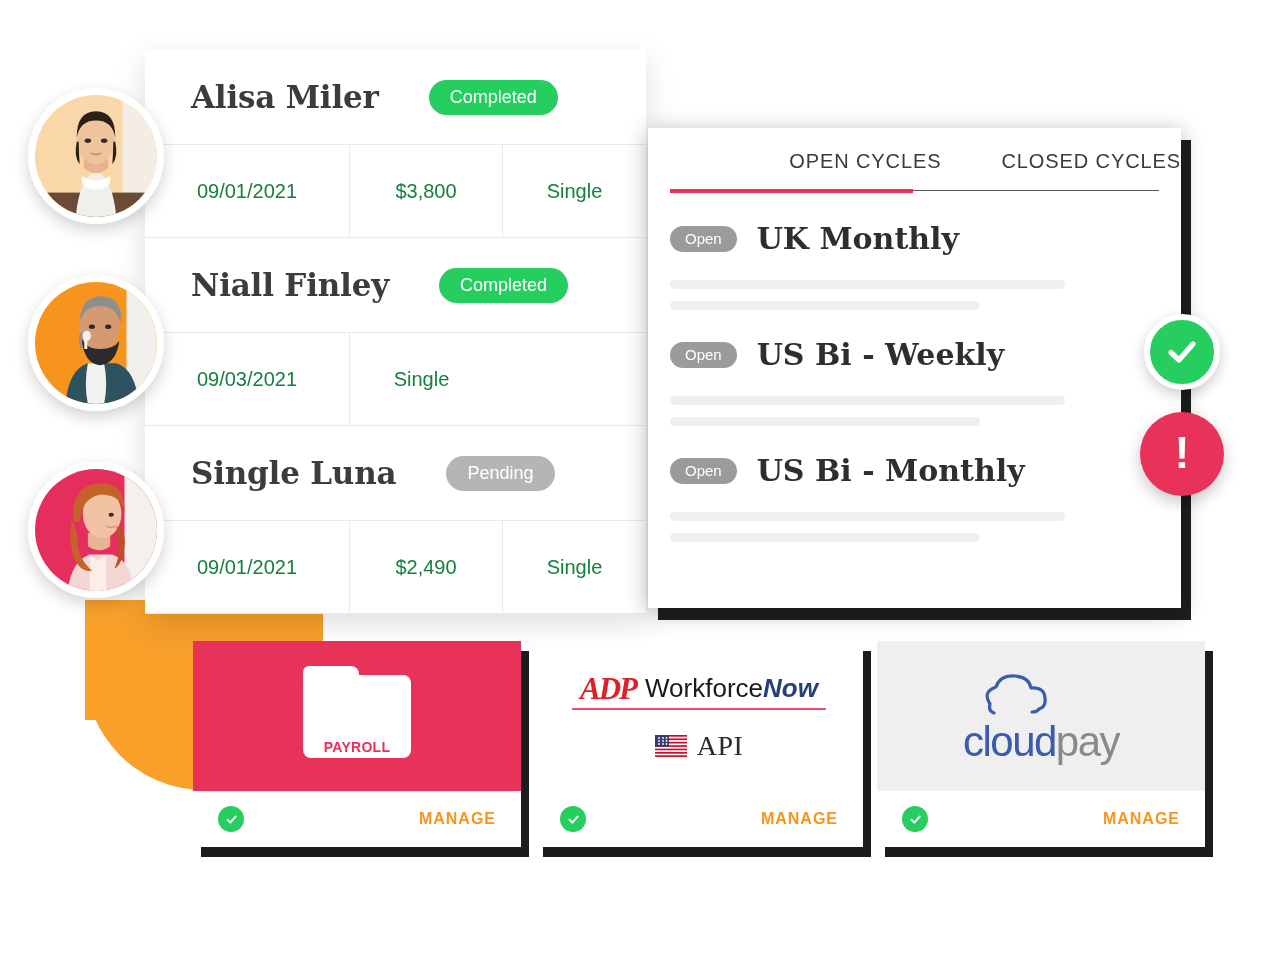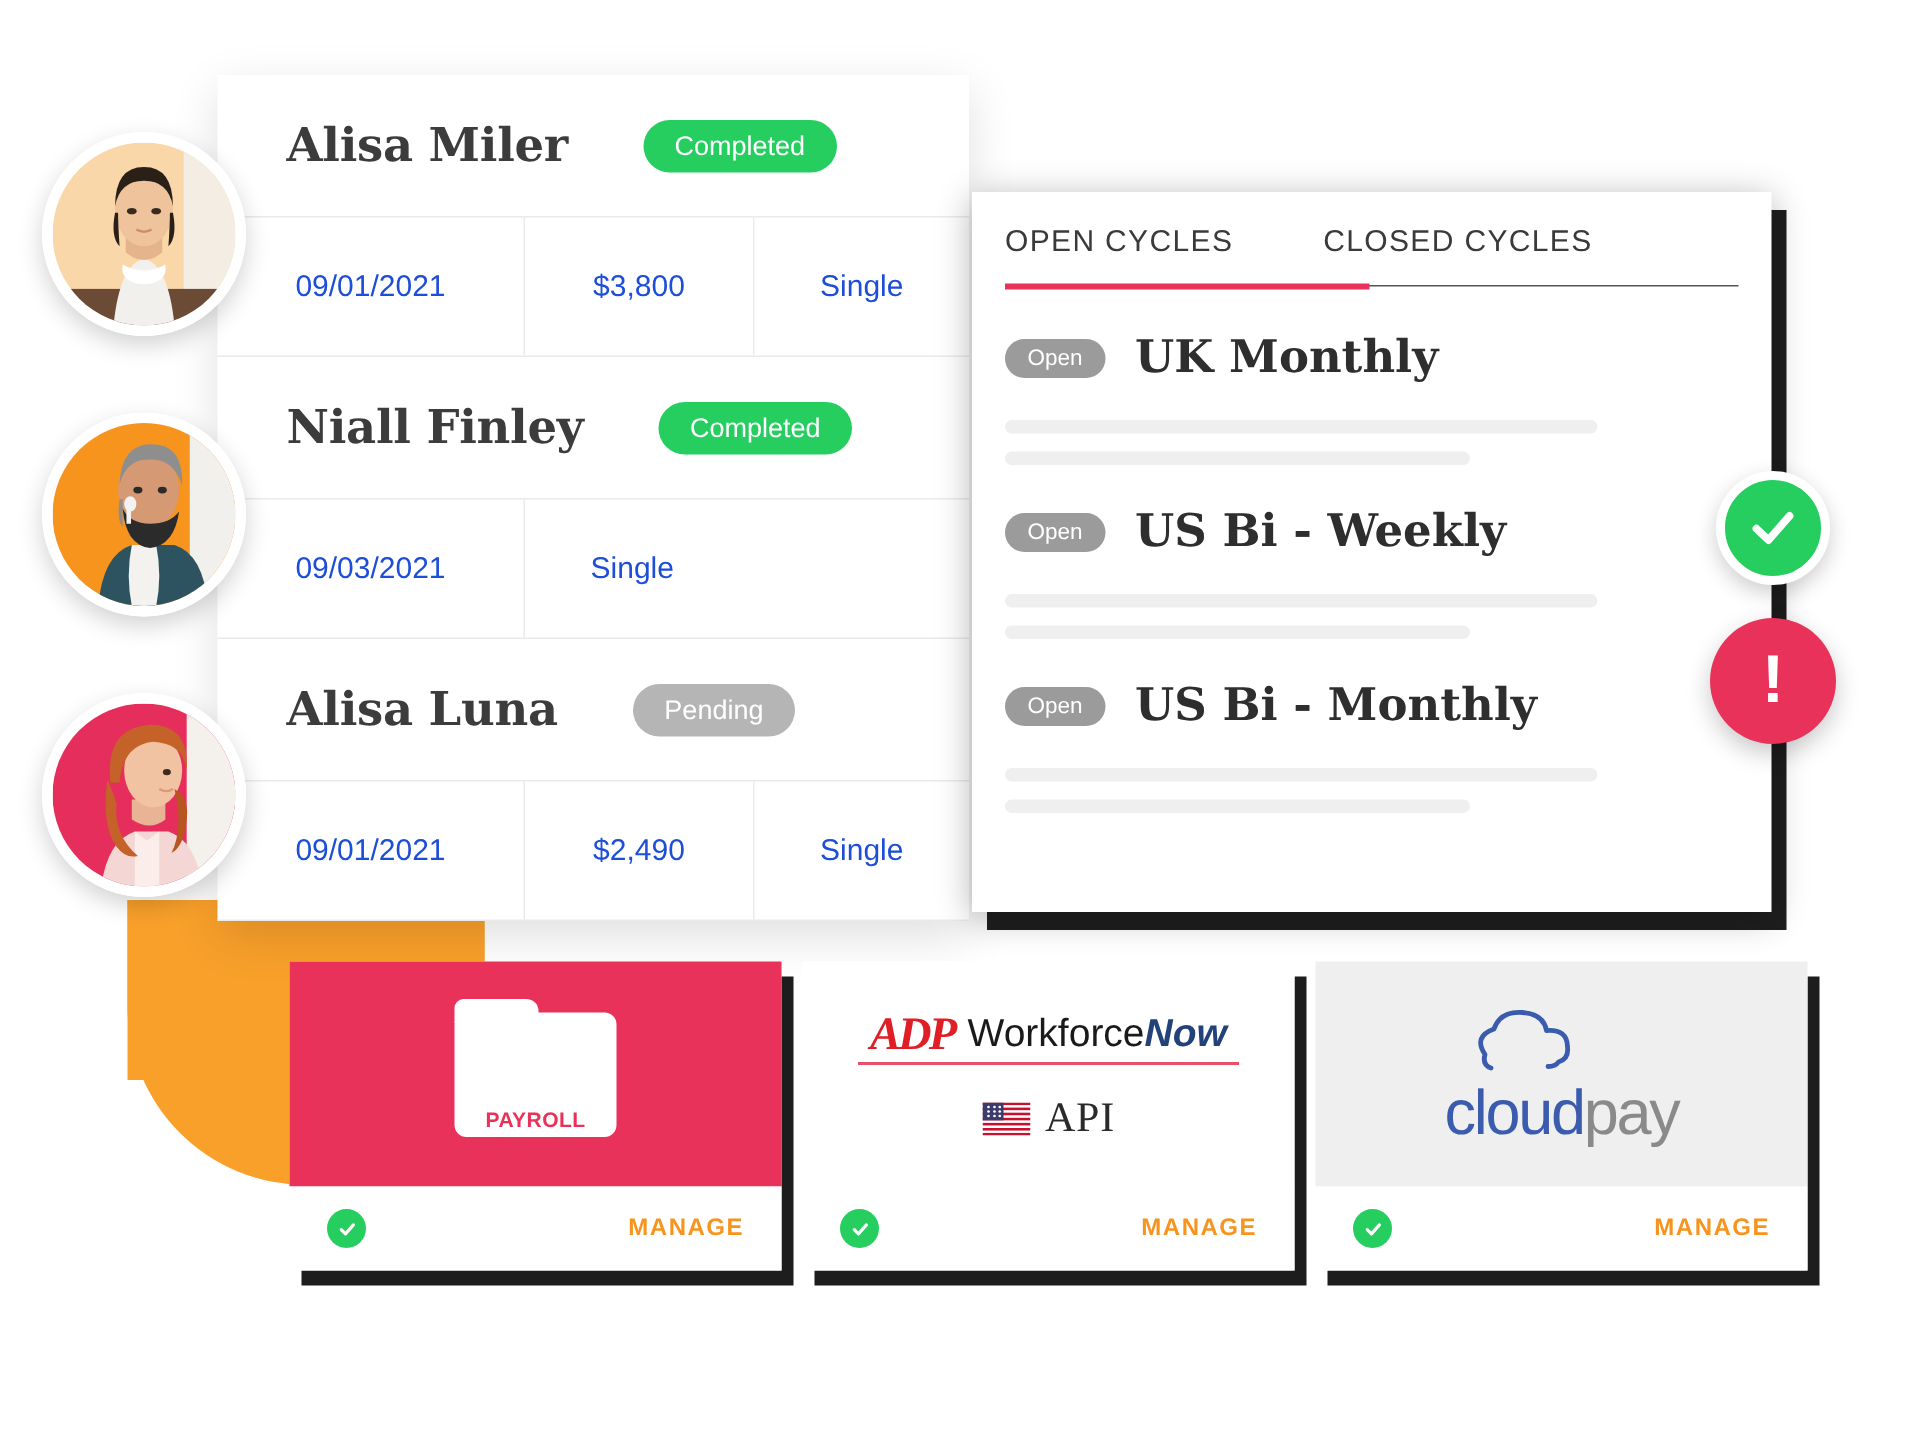--- a/index.html
+++ b/index.html
@@ -85,21 +85,21 @@
     display: flex;
     height: 94px;
     border-top: 1px solid #eaeaea;
     border-bottom: 1px solid #eaeaea;
   }
   .emp-cell {
     display: flex;
     align-items: center;
     justify-content: center;
     font-size: 20px;
-    color: #1d4ed8;
+    color: #15803d;
     border-right: 1px solid #eaeaea;
   }
   .emp-cell.c-date { width: 205px; }
   .emp-cell.c-amt  { width: 153px; }
   .emp-cell.c-type { width: 143px; border-right: none; }
 
   
   .avatar {
     position: absolute;
     width: 136px;
@@ -123,20 +123,21 @@
     width: 533px;
     height: 480px;
     background: #ffffff;
     box-shadow: 10px 12px 0 rgba(10,10,10,0.92), 0 4px 22px rgba(0,0,0,0.3);
     z-index: 6;
   }
   .cycle-tabs {
     display: flex;
     padding: 22px 0 0 22px;
     gap: 60px;
+    justify-content: flex-end;
   }
   .cycle-tab {
     font-size: 20px;
     letter-spacing: 0.9px;
     color: #3a3a3a;
     padding-bottom: 16px;
   }
   .tab-rule {
     position: relative;
     margin: 0 22px;
@@ -364,21 +365,21 @@
         <span class="status-pill pill-completed">Completed</span>
       </div>
       <div class="emp-cells">
         <div class="emp-cell c-date">09/03/2021</div>
         <div class="emp-cell c-type">Single</div>
       </div>
     </div>
 
     <div class="emp-row">
       <div class="emp-head">
-        <span class="emp-name">Alisa Luna</span>
+        <span class="emp-name">Single Luna</span>
         <span class="status-pill pill-pending">Pending</span>
       </div>
       <div class="emp-cells">
         <div class="emp-cell c-date">09/01/2021</div>
         <div class="emp-cell c-amt">$2,490</div>
         <div class="emp-cell c-type">Single</div>
       </div>
     </div>
   </div>
 

